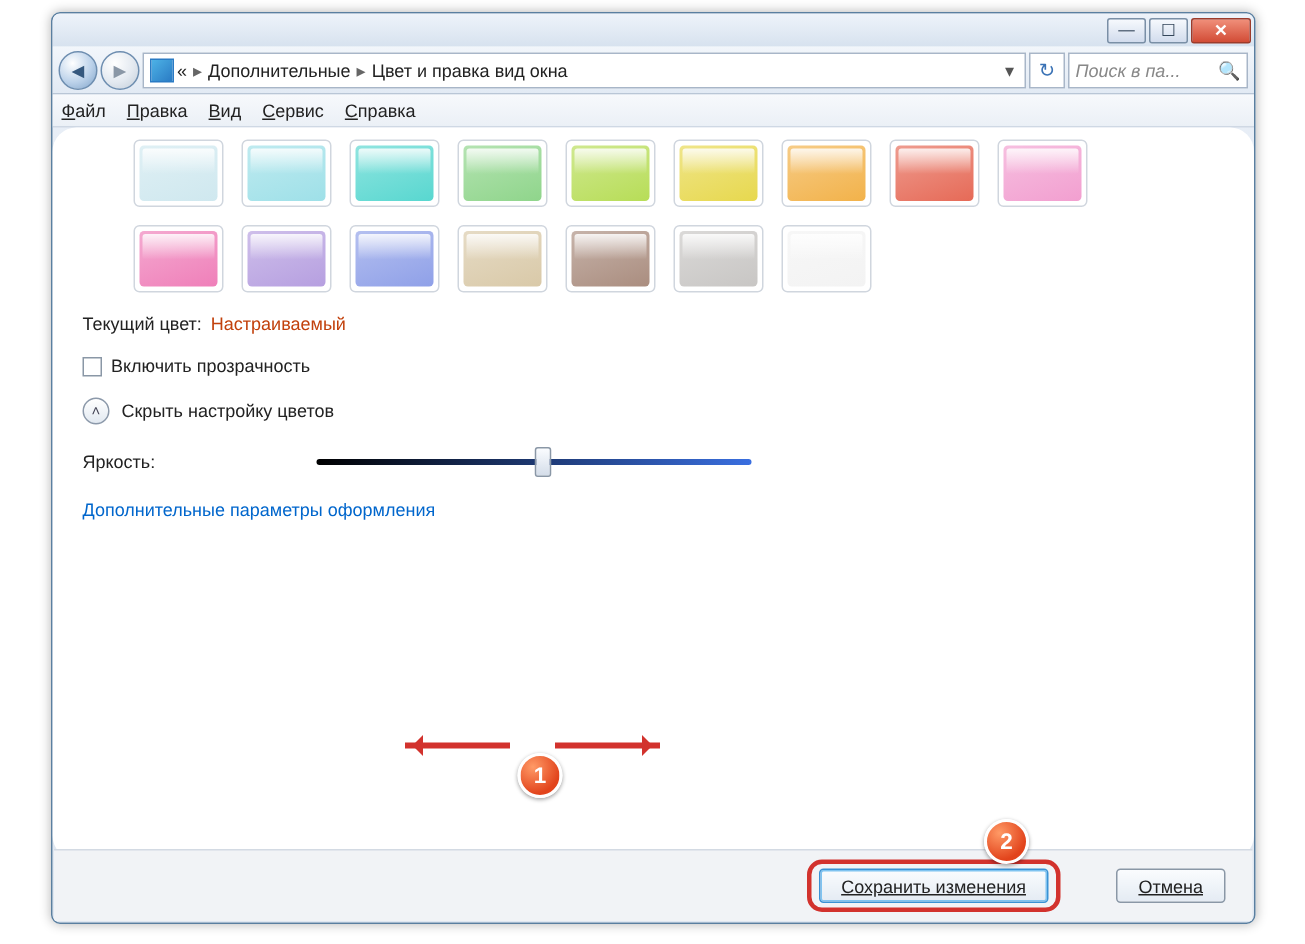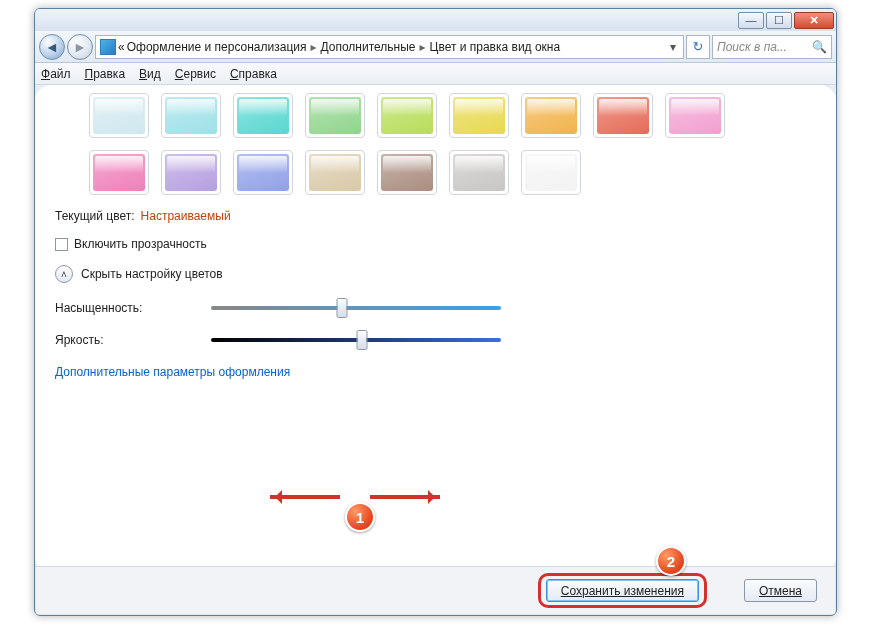--- a/index.html
+++ b/index.html
@@ -70,21 +70,20 @@
     <div class="wbtn">☐</div>
     <div class="wbtn close">✕</div>
   </div>
 
   <div class="navbar">
     <div class="navbtn">◄</div>
     <div class="navbtn fwd">►</div>
     <div class="bcbar">
       <div class="bcicon"></div>
       <span>«</span>
-      <span>Оформление и персонализация</span>
       <span class="bcsep">▸</span>
       <span>Дополнительные</span>
       <span class="bcsep">▸</span>
       <span>Цвет и правка вид окна</span>
       <span class="bcdd" style="margin-left:auto">▾</span>
     </div>
     <div class="refresh">↻</div>
     <div class="searchbox">
       <span>Поиск в па...</span>
       <span class="mag">🔍</span>
@@ -161,26 +160,20 @@
         <span>Включить прозрачность</span>
       </div>
 
 
       <div class="row" style="margin-bottom:18px">
         <div class="toggle-circle">˄</div>
         <span>Скрыть настройку цветов</span>
       </div>
 
       <div class="slider-row">
-        <span class="lbl">Насыщенность:</span>
-        <div class="track sat">
-            <div class="thumb" id="th-sat" style="left: 45%;"></div>
-          </div>
-      </div>
-      <div class="slider-row">
         <span class="lbl">Яркость:</span>
         <div class="track bri">
             <div class="thumb" id="th-bri" style="left: 52%;"></div>
           </div>
       </div>
 
       <div class="row">
         <span class="link">Дополнительные параметры оформления</span>
       </div>
     </div>

